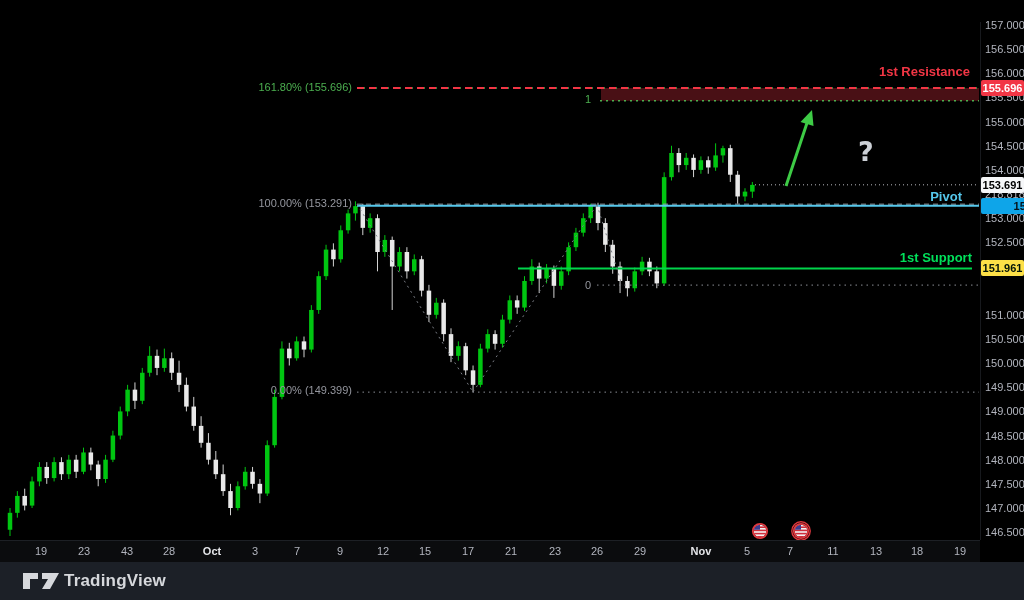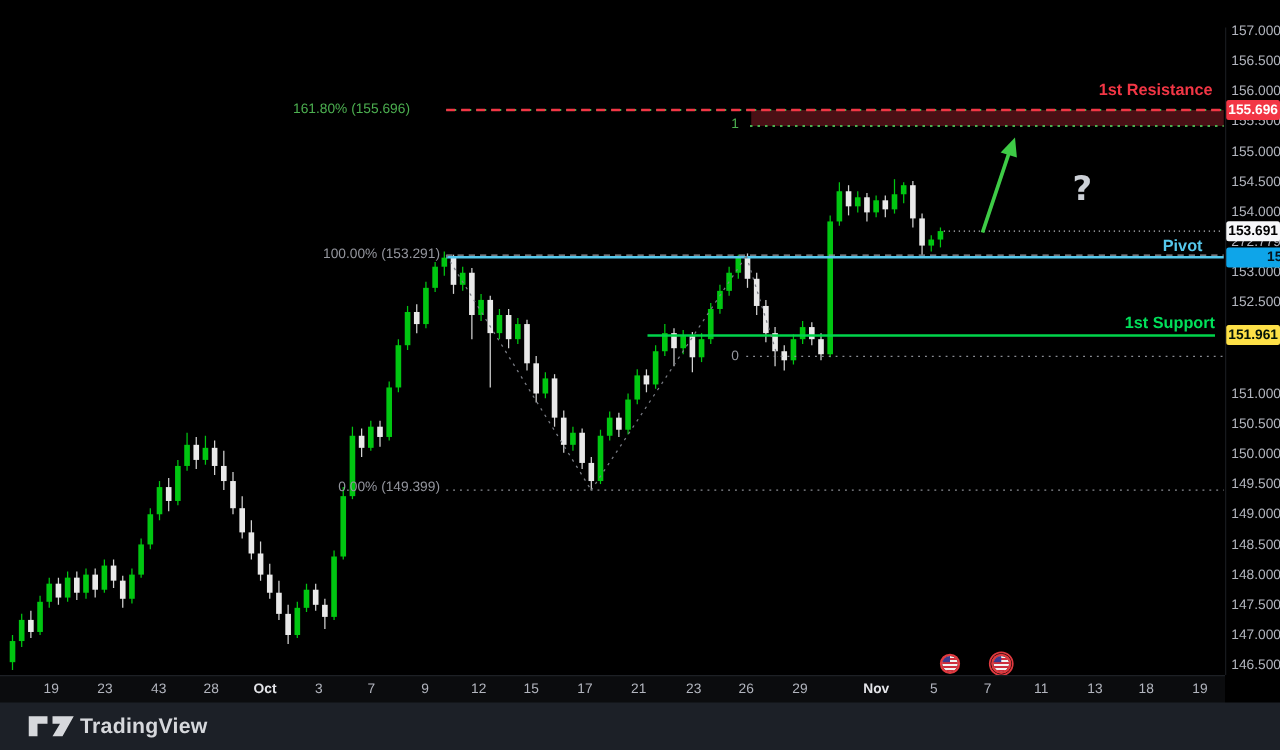--- a/index.html
+++ b/index.html
@@ -285,40 +285,40 @@
           <rect x="-7" y="1.8" width="14" height="1.6" fill="#cf2e3c"></rect>
           <rect x="-7" y="5" width="14" height="1.6" fill="#cf2e3c"></rect>
           <rect x="-6.3" y="-6.3" width="6.3" height="5" fill="#3c3b8e"></rect>
         </g>
         <circle cx="0" cy="0" r="7.2" fill="none" stroke="#e0393f" stroke-width="1.8"></circle>
         <circle cx="0" cy="0" r="9.2" fill="none" stroke="#e0393f" stroke-width="1.4"></circle>
       </g>
     </svg>
 
   <div id="labels">
-    <span class="lbl fib-green" style="right:696px;top:81px;">161.80% (155.696)</span>
+    <span class="lbl fib-green" style="right:672px;top:81px;">161.80% (155.696)</span>
     <span class="lbl big red" style="right:54px;top:64px;">1st Resistance</span>
     <span class="lbl fib-green" style="left:585px;top:93px;">1</span>
     <span class="lbl gray" style="right:672px;top:197px;">100.00% (153.291)</span>
     <span class="lbl big cyan" style="right:62px;top:189px;">Pivot</span>
     <span class="lbl big lime" style="right:52px;top:250px;">1st Support</span>
     <span class="lbl gray" style="left:585px;top:279px;">0</span>
     <span class="lbl gray" style="right:672px;top:384px;">0.00% (149.399)</span>
     <span class="lbl" id="question-mark" style="left:858px;top:136px;">?</span>
   </div>
 
   <div id="price-axis">
       <div class="plabel" style="top: -4px;">157.000</div>
       <div class="plabel" style="top: 20.15px;">156.500</div>
       <div class="plabel" style="top: 44.3px;">156.000</div>
       <div class="plabel" style="top: 68.45px;">155.500</div>
       <div class="plabel" style="top: 92.6px;">155.000</div>
       <div class="plabel" style="top: 116.75px;">154.500</div>
       <div class="plabel" style="top: 140.9px;">154.000</div>
-      <div class="plabel" style="top: 165.05px;">272.779</div>
+      <div class="plabel" style="top: 165.05px;">218.818</div>
       <div class="plabel" style="top: 189.2px;">153.000</div>
       <div class="plabel" style="top: 213.35px;">152.500</div>
       <div class="plabel" style="top: 261.65px; margin-left: 42px;">151.500</div>
       <div class="plabel" style="top: 285.8px;">151.000</div>
       <div class="plabel" style="top: 309.95px;">150.500</div>
       <div class="plabel" style="top: 334.1px;">150.000</div>
       <div class="plabel" style="top: 358.25px;">149.500</div>
       <div class="plabel" style="top: 382.4px;">149.000</div>
       <div class="plabel" style="top: 406.55px;">148.500</div>
       <div class="plabel" style="top: 430.7px;">148.000</div>

